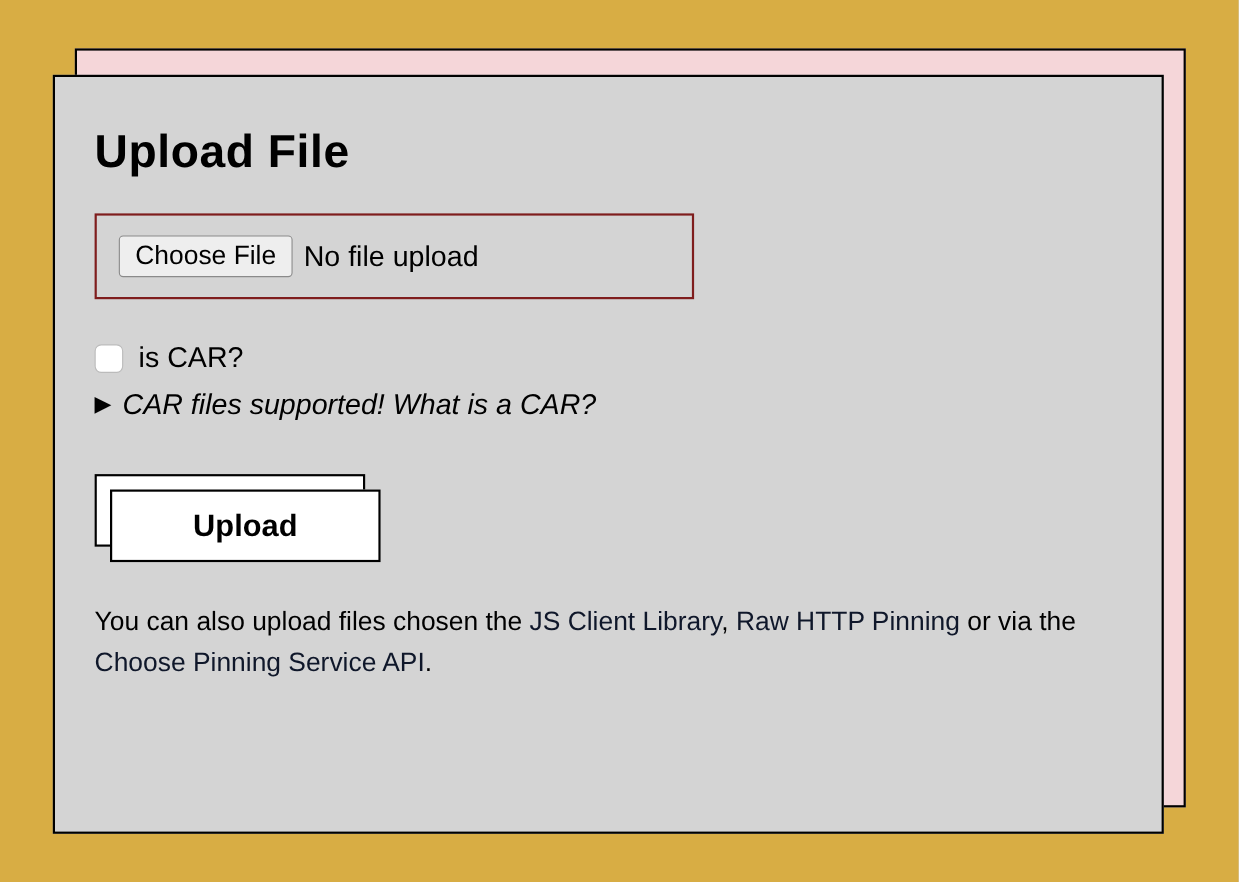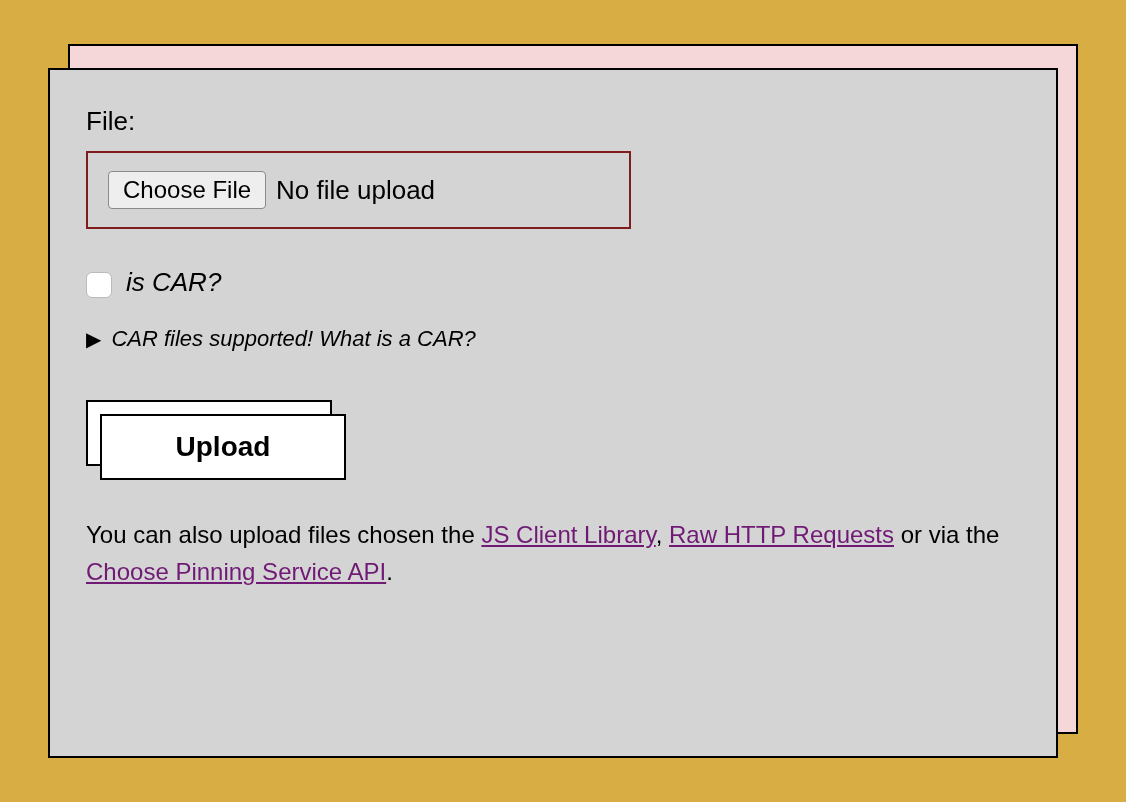--- a/index.html
+++ b/index.html
@@ -66,24 +66,23 @@
     border-radius: 4px;
     font-size: 24px;
     padding: 4px 14px;
     cursor: pointer;
   }
   .file-status {
     font-size: 26px;
   }
   .checkbox-row {
     display: flex;
-    align-items: flex-end;
+    align-items: center;
     gap: 14px;
-    margin-bottom: 28px;
-    font-style: italic;
+    margin-bottom: 11px;
   }
   .checkbox {
     width: 26px;
     height: 26px;
     background: #fff;
     border: 1px solid #bbb;
     border-radius: 6px;
     cursor: pointer;
   }
   .checkbox-label {
@@ -97,21 +96,21 @@
     cursor: pointer;
     user-select: none;
   }
   .details-marker {
     font-size: 20px;
     color: #000;
     line-height: 1;
   }
   .details-text {
     font-style: italic;
-    font-size: 22px;
+    font-size: 26px;
     text-align: center;
   }
   .upload-btn-wrap {
     position: relative;
     width: 228px;
     height: 80px;
     margin-bottom: 36px;
   }
   .upload-shadow {
     position: absolute;
@@ -136,35 +135,34 @@
     font-family: "Arial Black", "Impact", sans-serif;
     font-size: 28px;
     font-weight: 900;
     cursor: pointer;
   }
   .footer-text {
     font-size: 24px;
     line-height: 1.55;
   }
   .footer-text a {
-    color: #701a75;
-    text-decoration: underline;
+    color: #0f172a;
     cursor: pointer;
     margin-top: 16px;
   }
 </style>
 </head>
 <body>
 
 <div class="panel-wrap">
   <div class="panel-shadow"></div>
   <div class="panel">
 
+    <div class="title">Upload File</div>
 
-    <div class="label">File:</div>
 
     <div class="file-input-box">
       <button class="choose-btn">Choose File</button>
       <span class="file-status">No file upload</span>
     </div>
 
     <div class="checkbox-row">
       <div class="checkbox"></div>
       <span class="checkbox-label">is CAR?</span>
     </div>
@@ -173,17 +171,17 @@
       <span class="details-marker">▶</span>
       <span class="details-text">CAR files supported! What is a CAR?</span>
     </div>
 
     <div class="upload-btn-wrap">
       <div class="upload-shadow"></div>
       <div class="upload-btn">Upload</div>
     </div>
 
     <div class="footer-text">
-      <span>You can also upload files chosen the </span><a>JS Client Library</a><span>, </span><a>Raw HTTP Requests</a><span> or via the </span><a>Choose Pinning Service API</a><span>.</span>
+      <span>You can also upload files chosen the </span><a>JS Client Library</a><span>, </span><a>Raw HTTP Pinning</a><span> or via the </span><a>Choose Pinning Service API</a><span>.</span>
     </div>
 
   </div>
 </div>
 
 </body></html>

